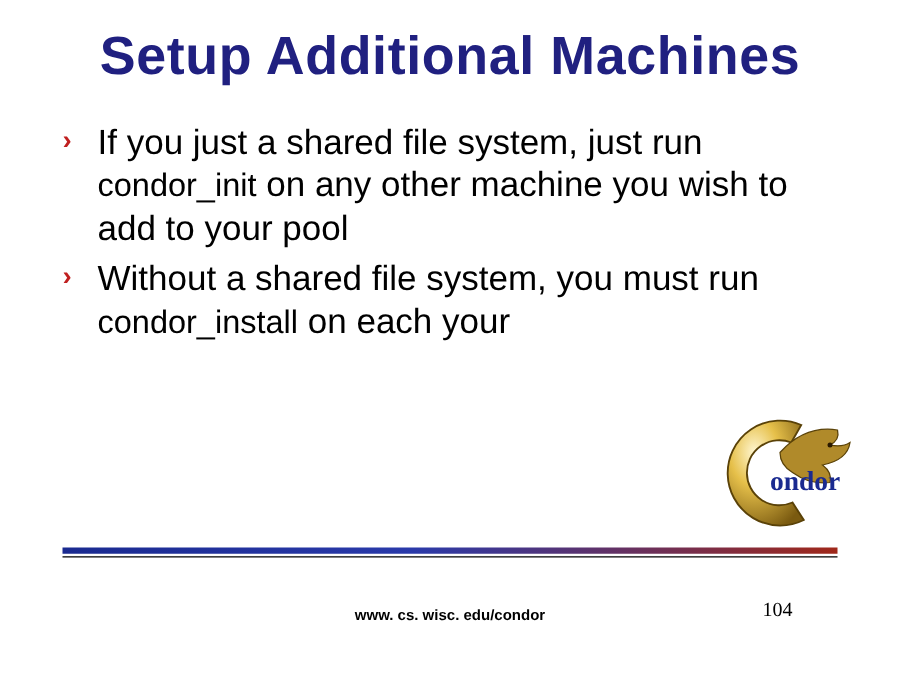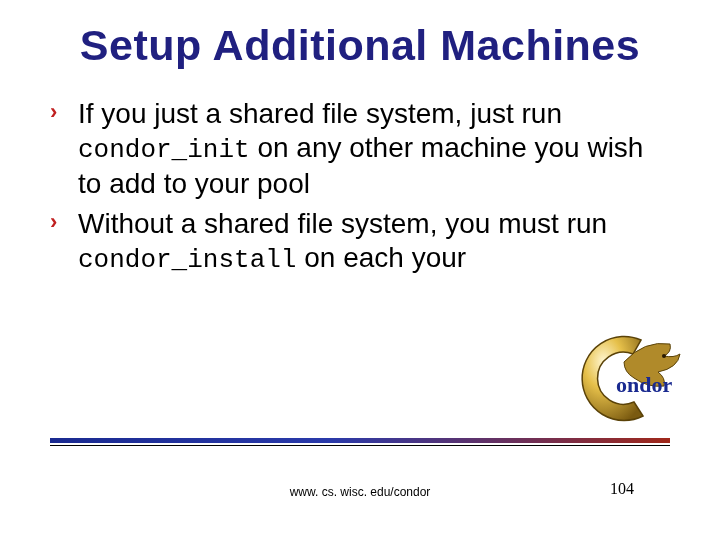--- a/index.html
+++ b/index.html
@@ -44,21 +44,21 @@
   .bullets li .chevron {
     position: absolute;
     left: 0;
     top: 2px;
     color: #c02020;
     font-weight: bold;
     font-family: Arial, sans-serif;
     font-size: 22px;
   }
   .mono {
-    font-family: Liberation Mono, monospace;
+    font-family: Liberation Sans, sans-serif;
     font-size: 26px;
   }
   .footer-bar {
     position: absolute;
     left: 50px;
     right: 50px;
     top: 438px;
     height: 0;
   }
   .footer-bar .grad {
@@ -71,21 +71,21 @@
     margin-top: 2px;
   }
   .footer-url {
     position: absolute;
     left: 0;
     right: 0;
     top: 485px;
     text-align: center;
     font-family: Arial, sans-serif;
     font-size: 12px;
-    font-weight: normal;
+    font-weight: bold;
     color: #000;
   }
   .page-num {
     position: absolute;
     right: 86px;
     top: 480px;
     font-family: "Times New Roman", serif;
     font-size: 16px;
     color: #000;
   }

